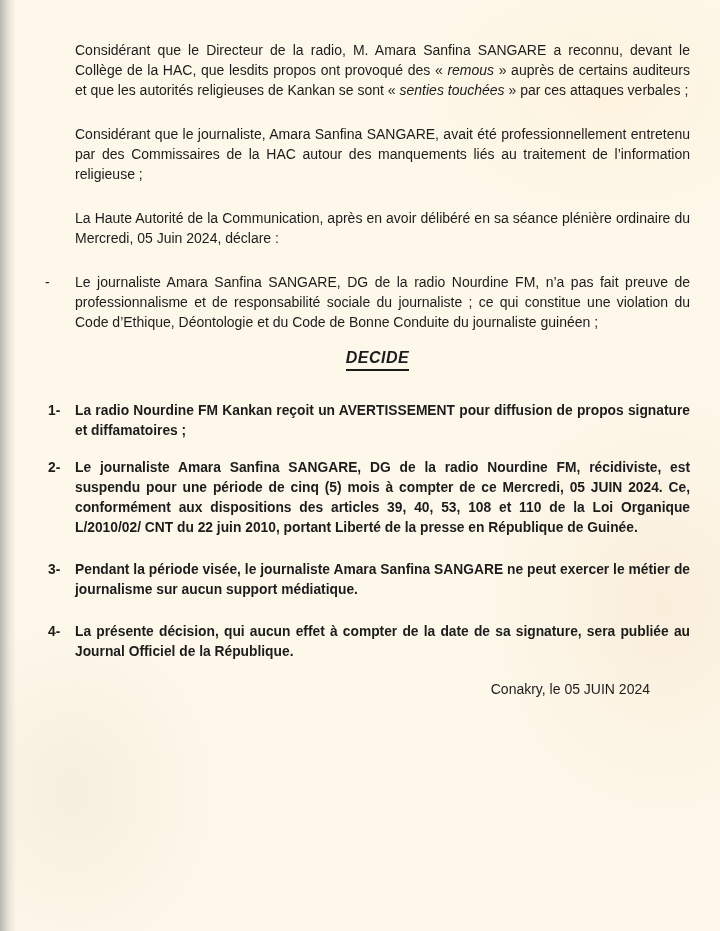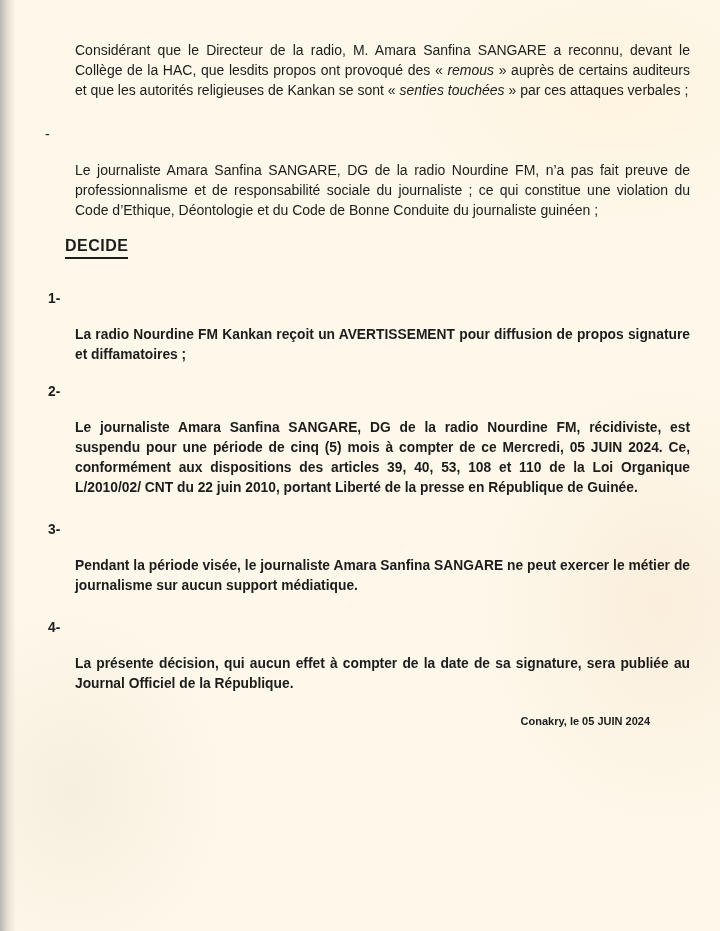--- a/index.html
+++ b/index.html
@@ -46,63 +46,65 @@
     display: flex;
     margin: 0 0 24px 0;
   }
   .hang .marker {
     flex: 0 0 27px;
     text-align: left;
   }
   .hang .body {
     flex: 1;
     text-align: justify;
-    margin-top: 36px;
   }
   .bullet-block { margin-left: -30px; margin-bottom: 16px; }
   .bullet-block .marker { flex: 0 0 30px; }
   .consequence { margin-bottom: 26px; text-align: left; }
   .heading-wrap {
-    text-align: left;
+    text-align: center;
     margin: 0 0 30px -10px;
+    font-style: italic;
   }
   .heading {
     display: inline-block;
     font-weight: bold;
     font-size: 16px;
     letter-spacing: 0.5px;
     border-bottom: 2px solid #1c1c1c;
     padding-bottom: 1px;
   }
   .num-item {
     margin-left: -27px;
     margin-bottom: 17px;
     font-weight: bold;
     font-size: 13.8px;
   }
   .num-item .marker { font-weight: bold; }
   .num-item.gap-lg { margin-bottom: 22px; }
   .dateline {
     padding-right: 40px;
     text-align: right;
-    font-weight: bold;
-    font-size: 11px;
+    font-weight: normal;
+    font-size: 14px;
   }
 </style>
 </head>
 <body>
 
 <div class="page">
   <div class="content">
 
     <p class="para"><span>Considérant que le Directeur de la radio, M. Amara Sanfina SANGARE a reconnu, devant le Collège de la HAC, que lesdits propos ont provoqué des « </span><span class="italic">remous</span><span> » auprès de certains auditeurs et que les autorités religieuses de Kankan se sont « </span><span class="italic">senties touchées</span><span> » par ces attaques verbales ;</span></p>
 
 
+    <p class="para">Considérant que le journaliste, Amara Sanfina SANGARE, avait été professionnellement entretenu par des Commissaires de la HAC autour des manquements liés au traitement de l’information religieuse ;</p>
 
 
+    <p class="para">La Haute Autorité de la Communication, après en avoir délibéré en sa séance plénière ordinaire du Mercredi, 05 Juin 2024, déclare :</p>
 
     <div class="hang bullet-block">
       <span class="marker">-</span>
       <span class="body">Le journaliste Amara Sanfina SANGARE, DG de la radio Nourdine FM, n’a pas fait preuve de professionnalisme et de responsabilité sociale du journaliste ; ce qui constitue une violation du Code d’Ethique, Déontologie et du Code de Bonne Conduite du journaliste guinéen ;</span>
     </div>
 
 
     <div class="heading-wrap">
       <span class="heading">DECIDE</span>
     </div>

